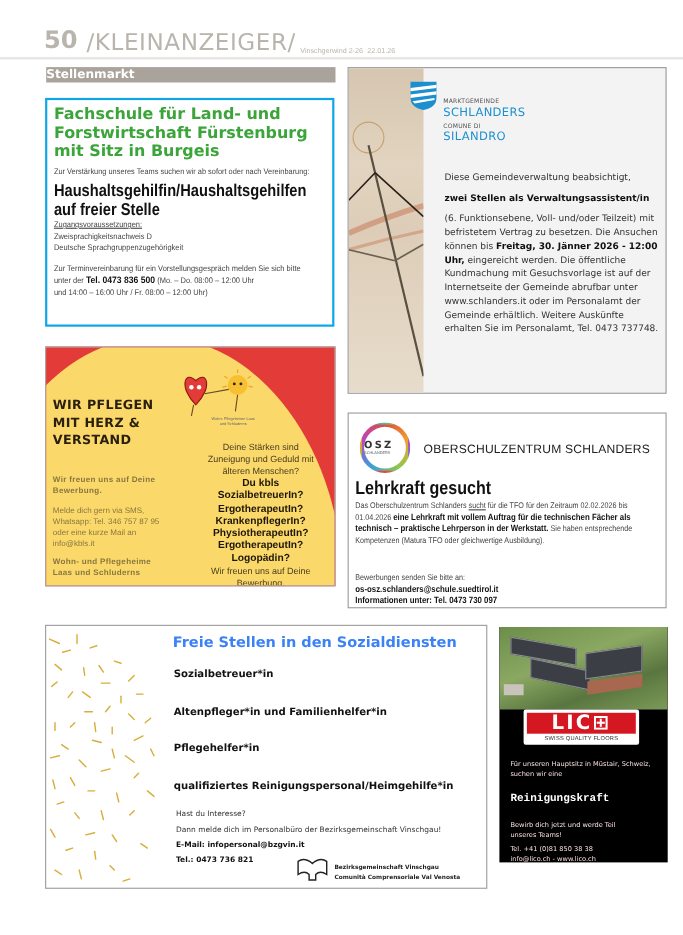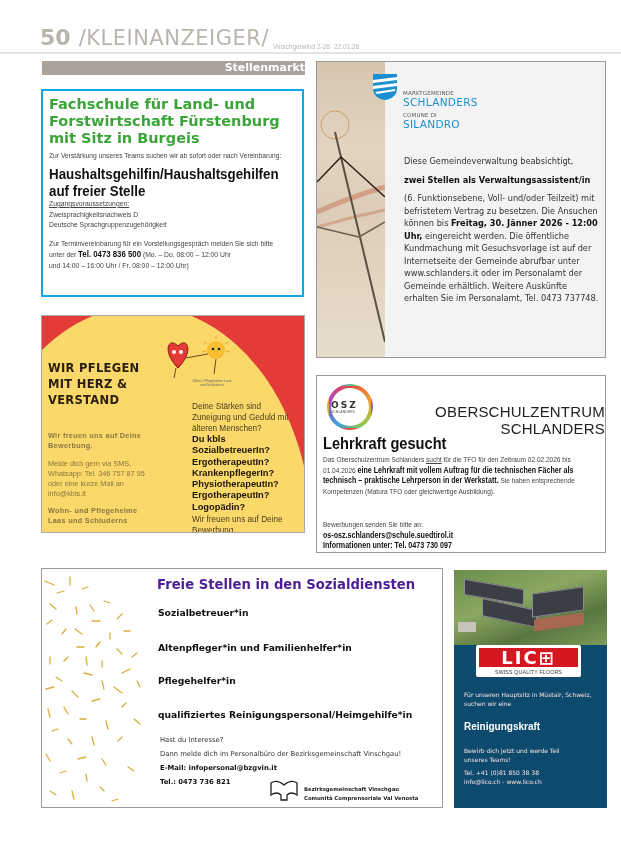--- a/index.html
+++ b/index.html
@@ -6,21 +6,21 @@
   html, body { width: 621px; height: 850px; background: #ffffff; overflow: hidden; }
   body { position: relative; font-family: "Liberation Sans", sans-serif; color: #222; }
 
   
   .page-header { position: absolute; left: 40px; top: 20px; height: 30px; display: flex; align-items: flex-end; }
   .page-num { font-family: "DejaVu Sans", sans-serif; font-weight: bold; font-size: 22px; color: #b9b5ad; }
   .section-name { font-family: "DejaVu Sans", sans-serif; font-size: 21px; color: #b9b5ad; margin-left: 8px; letter-spacing: 0.5px; }
   .issue { font-size: 6.5px; color: #b9b5ad; margin-left: 4px; }
   .header-rule { position: absolute; left: 0; right: 0; top: 52px; height: 2px; background: #e6e4e0; }
 
-  .section-bar { position: absolute; left: 42px; top: 61px; width: 263px; height: 14px; background: #aaa39b; color: #fff; font-family: "DejaVu Sans", sans-serif; font-weight: bold; font-size: 11px; text-align: right; line-height: 14px; }
+  .section-bar { position: absolute; left: 42px; top: 61px; width: 263px; height: 14px; background: #aaa39b; color: #fff; font-family: "DejaVu Sans", sans-serif; font-weight: bold; font-size: 11px; text-align: left; line-height: 14px; }
 
   
   .ad-fachschule { position: absolute; left: 41px; top: 89px; width: 263px; height: 208px; border: 2px solid #0ea5e9; padding: 5px 6px; background: #fff; }
   .fs-title { font-family: "DejaVu Sans", sans-serif; font-weight: bold; color: #3ba53a; font-size: 14.5px; line-height: 17px; }
   .fs-intro { font-family: "Liberation Sans", sans-serif; font-size: 7.3px; color: #444; margin-top: 4px; transform: scaleX(0.92); transform-origin: left; white-space: nowrap; }
   .fs-job { font-family: "Liberation Sans", sans-serif; font-weight: bold; font-size: 15.5px; line-height: 17px; color: #111; margin-top: 5px; transform: scaleX(0.86); transform-origin: left; white-space: nowrap; }
   .fs-small { font-size: 7.4px; color: #444; line-height: 10.5px; transform: scaleX(0.92); transform-origin: left; white-space: nowrap; }
   .fs-small.u { text-decoration: underline; }
   .fs-gap { height: 8px; }
   .fs-small b { color: #111; font-size: 8.5px; }
@@ -37,60 +37,60 @@
   .sch-body p { margin-bottom: 6px; }
   .sch-body b { color: #111; }
 
   
   .ad-yellow { position: absolute; left: 41px; top: 315px; width: 264px; height: 218px; border: 1px solid #aaa; background: #e23b38; overflow: hidden; }
   .yellow-disc { position: absolute; left: -70px; top: -10px; width: 340px; height: 460px; border-radius: 50%; background: #fad86a; }
   .y-left { position: absolute; left: 6px; width: 100px; text-align: left; }
   .y-head { top: 44px; left: 6px; width: 100px; font-family: "DejaVu Sans", sans-serif; font-weight: bold; font-size: 11.5px; line-height: 16px; color: #2b2010; letter-spacing: 0.3px; }
   .y-txt { font-size: 7.3px; color: #8a7740; line-height: 10px; }
   .y-txt.bold { font-weight: bold; letter-spacing: 0.3px; }
-  .y-right { position: absolute; left: 150px; width: 110px; }
+  .y-right { position: absolute; left: 140px; width: 110px; text-align: center; }
   .y-q { top: 85px; font-size: 8.2px; color: #4a3e20; line-height: 11px; }
   .y-list { top: 118px; font-weight: bold; font-size: 9.3px; line-height: 11.3px; color: #1e1608; }
   .y-end { top: 198px; font-size: 8.2px; color: #4a3e20; line-height: 11px; }
   .y-logo { position: absolute; left: 122px; top: 18px; }
   .y-logo-caption { position: absolute; left: 150px; top: 63px; font-size: 3.5px; color: #666; width: 40px; text-align: center; }
 
   
   .ad-osz { position: absolute; left: 316px; top: 375px; width: 290px; height: 178px; border: 1px solid #9a9a9a; background: #fff; padding: 5px; }
   .osz-ring { position: absolute; left: 10px; top: 8px; width: 46px; height: 46px; border-radius: 50%; border: 2px solid transparent; background: conic-gradient(#e44a3c, #f0a030, #8fc84a, #3aa0d8, #b548c2, #e44a3c); }
   .osz-ring-inner { position: absolute; left: 2px; top: 2px; right: 2px; bottom: 2px; border-radius: 50%; background: #fff; text-align: left; }
   .osz-mark { font-family: "DejaVu Sans", sans-serif; font-weight: bold; font-size: 9px; letter-spacing: 2px; color: #333; margin-top: 12px; }
   .osz-sub { font-size: 3.5px; color: #555; }
-  .osz-name { position: absolute; left: 68px; top: 27px; font-size: 15px; color: #222; letter-spacing: 0.2px; text-align: right; }
+  .osz-name { position: absolute; left: 68px; top: 27px; font-size: 11px; color: #222; letter-spacing: 0.2px; text-align: right; }
   .osz-title { position: absolute; left: 6px; top: 58px; font-weight: bold; font-size: 17px; color: #111; transform: scaleX(0.86); transform-origin: left; white-space: nowrap; }
   .osz-body { position: absolute; left: 6px; top: 79px; width: 310px; font-size: 7.5px; line-height: 10.5px; color: #444; transform: scaleX(0.87); transform-origin: left; }
   .osz-body b { color: #111; font-size: 8.2px; }
   .osz-contact { position: absolute; left: 6px; top: 144px; width: 310px; font-size: 7.5px; line-height: 10.5px; color: #444; transform: scaleX(0.87); transform-origin: left; }
   .osz-contact b { color: #111; font-size: 8.2px; }
 
   
   .ad-sozial { position: absolute; left: 41px; top: 568px; width: 402px; height: 240px; border: 1px solid #9a9a9a; background: #fff; overflow: hidden; }
   .confetti { position: absolute; left: 0; top: 0; width: 110px; height: 240px; }
-  .soz-title { position: absolute; left: 115px; top: 8px; font-family: "DejaVu Sans", sans-serif; font-weight: bold; color: #4c1d95; font-size: 13.2px; }
+  .soz-title { position: absolute; left: 115px; top: 8px; font-family: "DejaVu Sans", sans-serif; font-weight: bold; color: #3b82f6; font-size: 13.2px; }
   .soz-item { position: absolute; left: 116px; font-family: "DejaVu Sans", sans-serif; font-weight: bold; font-size: 9.2px; color: #111; }
   .soz-small { position: absolute; left: 118px; font-family: "DejaVu Sans", sans-serif; font-size: 6.8px; color: #333; }
   .soz-small.b { font-weight: bold; color: #111; }
   .bzg-logo { position: absolute; left: 227px; top: 210px; }
   .bzg-text { position: absolute; left: 262px; top: 216px; font-family: "DejaVu Sans", sans-serif; font-weight: bold; font-size: 5.3px; line-height: 9px; color: #222; }
 
   
-  .ad-lico { position: absolute; left: 454px; top: 570px; width: 153px; height: 238px; background: #0c4a6e; overflow: hidden; }
+  .ad-lico { position: absolute; left: 454px; top: 570px; width: 153px; height: 214px; background: #000000; overflow: hidden; }
   .lico-photo { position: absolute; left: 0; top: 0; width: 153px; height: 75px; background: linear-gradient(160deg, #6c8e4a 0%, #8aa862 40%, #5a7640 70%, #7c9a58 100%); }
   .lico-roof { position: absolute; background: #3b3f45; border: 1px solid #8a8c90; }
   .lico-brick { position: absolute; background: #a86850; }
   .lico-logo { position: absolute; left: 22px; top: 75px; width: 105px; height: 32px; background: #fff; border-radius: 2px; }
   .lico-logo-inner { position: absolute; left: 3px; top: 3px; right: 3px; height: 19px; background: #d51722; color: #fff; font-family: "DejaVu Sans", sans-serif; font-weight: bold; font-size: 18px; text-align: center; line-height: 19px; letter-spacing: 2px; }
   .lico-tag { position: absolute; left: 0; right: 0; bottom: 2px; text-align: center; font-size: 5.2px; color: #333; letter-spacing: 0.2px; }
   .lico-text { position: absolute; left: 10px; color: #fbe1e2; font-family: "DejaVu Sans", sans-serif; font-size: 6px; line-height: 9px; }
-  .lico-job { position: absolute; left: 10px; top: 151px; color: #fff; font-family: Liberation Sans, sans-serif; font-weight: bold; font-size: 10px; }
+  .lico-job { position: absolute; left: 10px; top: 151px; color: #fff; font-family: Liberation Mono, monospace; font-weight: bold; font-size: 10px; }
 </style>
 </head>
 <body>
 
 <div class="page-header">
   <span class="page-num">50</span>
   <span class="section-name">/KLEINANZEIGER/</span>
   <span class="issue">Vinschgerwind 2-26</span>
   <span class="issue">22.01.26</span>
 </div>

